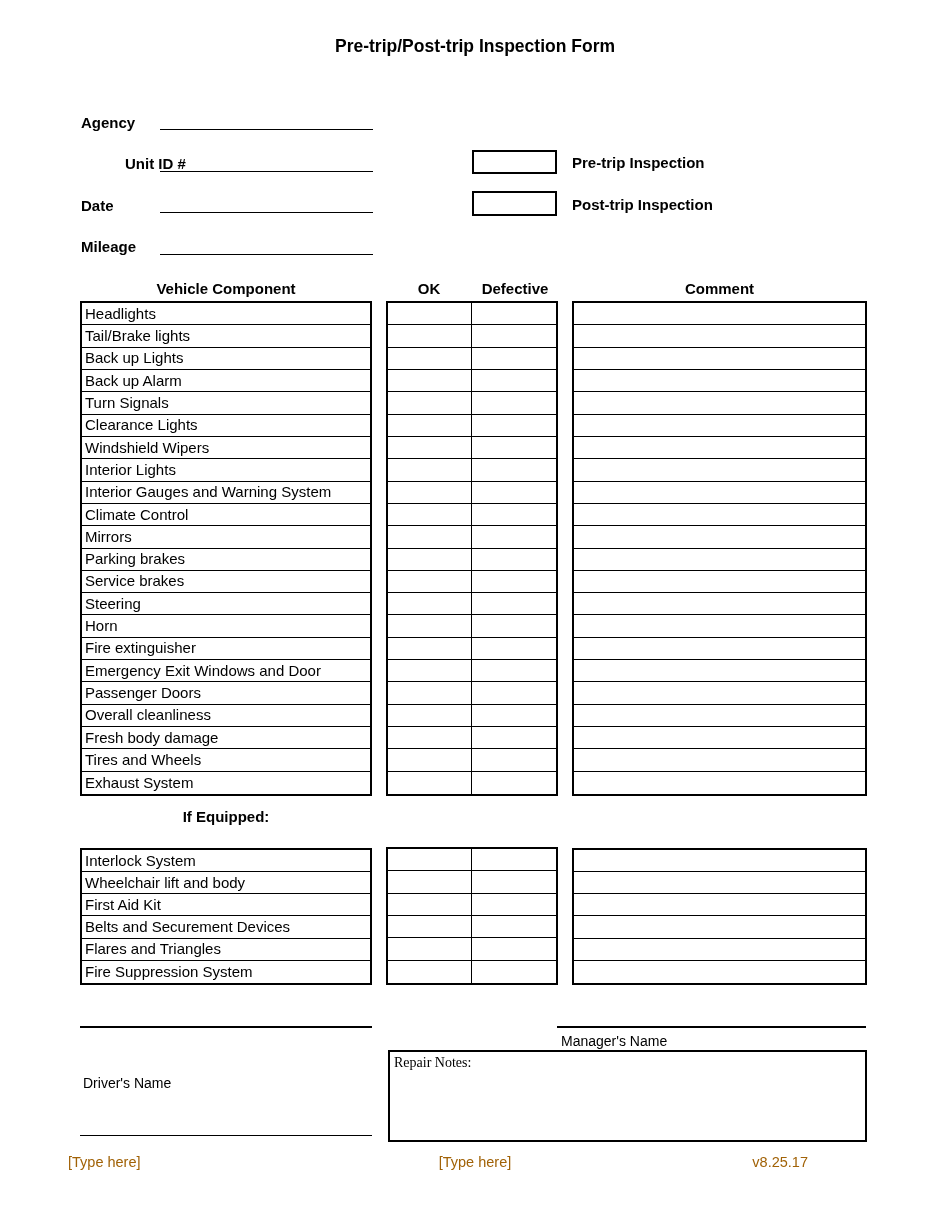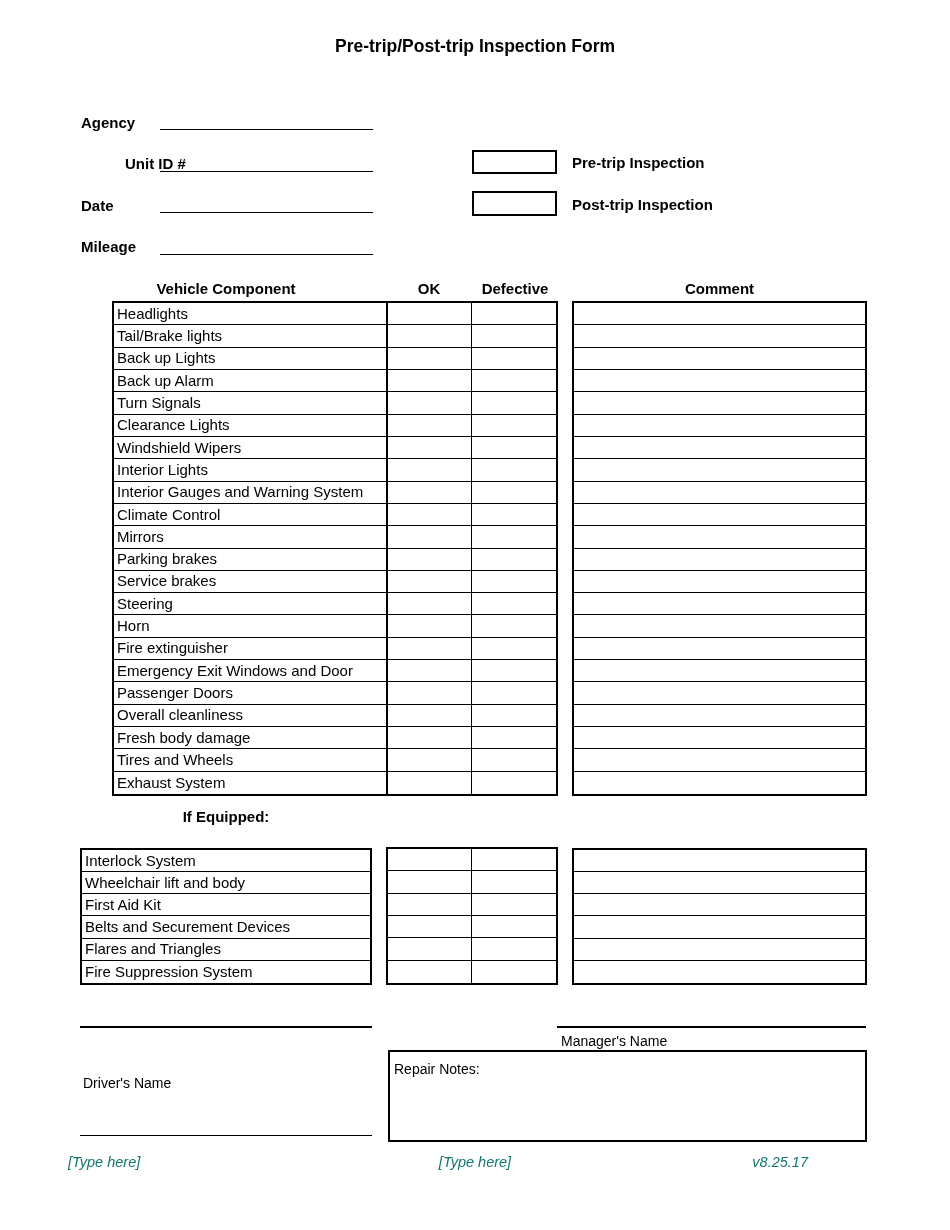--- a/index.html
+++ b/index.html
@@ -24,22 +24,22 @@
   .trow:last-child{border-bottom:none;}
   .crow{border-bottom:1.5px solid #000;}
   .crow:last-child{border-bottom:none;}
   .ccell{border-bottom:1.5px solid #000;}
   .ccell:nth-child(odd){border-right:1.5px solid #000;}
   .okdef .ccell:nth-last-child(-n+2){border-bottom:none;}
   .ifeq-label{left:80px;top:808px;width:292px;text-align:center;font-size:15px;font-weight:bold;}
   .sigline{border-bottom:2px solid #000;height:0;}
   .siglabel{font-size:14px;line-height:16px;}
   .notesbox{left:388px;top:1050px;width:479px;height:92px;border:2.5px solid #000;font-size:14px;}
-  .notesbox .nlabel{padding:9px 0 0 4px;}
-  .footer{top:1154px;font-size:14.5px;line-height:17px;color:#0f766e;font-style:italic;}
+  .notesbox .nlabel{padding:3px 0 0 4px;font-family:Liberation Serif, serif;}
+  .footer{top:1154px;font-size:14.5px;line-height:17px;color:#a16207;}
 </style>
 </head>
 <body>
 
 <div class="page">
 
   <div class="abs title">Pre-trip/Post-trip Inspection Form</div>
 
   <div class="abs fldlabel" style="top:114px;">Agency</div>
   <div class="abs fldline" style="top:114px;"></div>
@@ -57,21 +57,21 @@
   <div class="abs chklabel" style="top:154px;">Pre-trip Inspection</div>
 
   <div class="abs chkbox" style="top:191px;height:25px;"></div>
   <div class="abs chklabel" style="top:196px;">Post-trip Inspection</div>
 
   <div class="abs colhdr" style="left:80px;width:292px;">Vehicle Component</div>
   <div class="abs colhdr" style="left:386px;width:86px;">OK</div>
   <div class="abs colhdr" style="left:472px;width:86px;">Defective</div>
   <div class="abs colhdr" style="left:572px;width:295px;">Comment</div>
 
-  <div class="abs tbl comp" style="left:80px;top:301px;width:292px;height:495px;margin-left:32px;">
+  <div class="abs tbl comp" style="left:80px;top:301px;width:292px;height:495px;">
       <div class="trow">Headlights</div>
       <div class="trow">Tail/Brake lights</div>
       <div class="trow">Back up Lights</div>
       <div class="trow">Back up Alarm</div>
       <div class="trow">Turn Signals</div>
       <div class="trow">Clearance Lights</div>
       <div class="trow">Windshield Wipers</div>
       <div class="trow">Interior Lights</div>
       <div class="trow">Interior Gauges and Warning System</div>
       <div class="trow">Climate Control</div>

